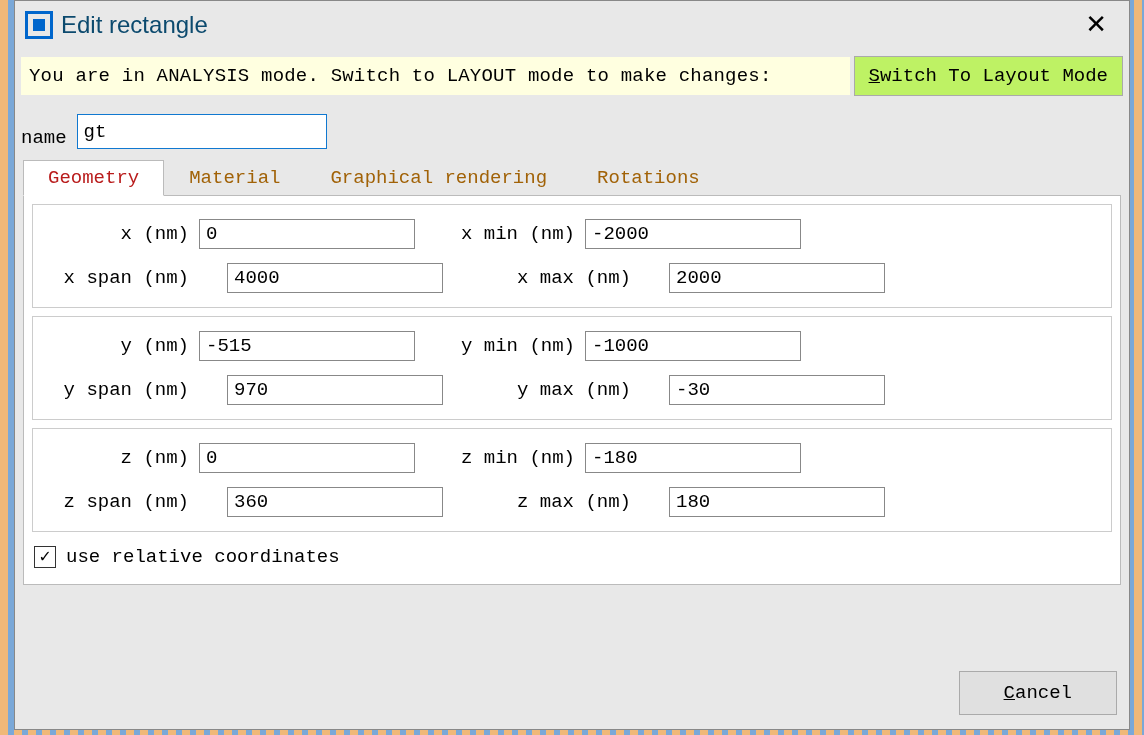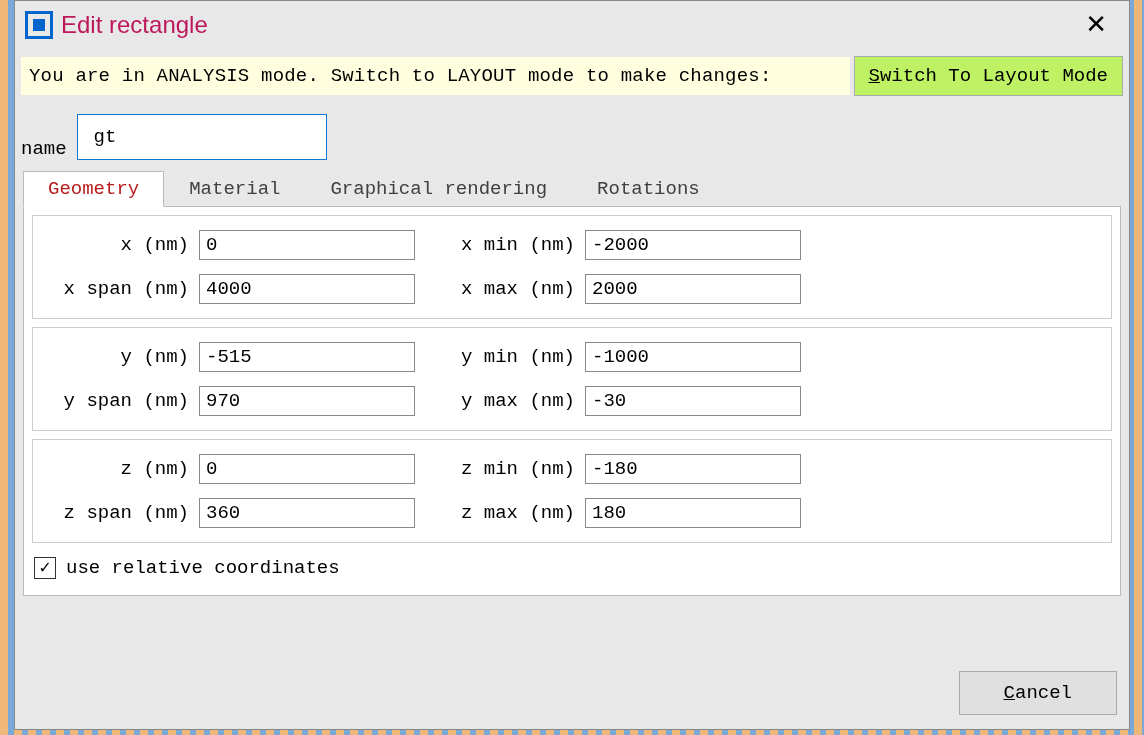--- a/index.html
+++ b/index.html
@@ -49,21 +49,21 @@
       justify-content: center;
     }
     .title-icon-inner {
       width: 12px;
       height: 12px;
       background: #0066cc;
     }
     .title-text {
       font-family: "Segoe UI", Arial, sans-serif;
       font-size: 24px;
-      color: #be185d;
+      color: #0c4a6e;
     }
     .close-btn {
       font-size: 26px;
       cursor: pointer;
       font-family: Arial, sans-serif;
       font-weight: 300;
       padding: 0 6px;
     }
     .mode-bar {
       display: flex;
@@ -93,42 +93,42 @@
       display: flex;
       align-items: flex-end;
       padding: 14px 6px 10px 6px;
       gap: 10px;
     }
     .name-label {
       font-size: 19px;
     }
     .name-input {
       width: 250px;
-      height: 46px;
+      height: 35px;
       border: 1.5px solid #1078d0;
       font-family: inherit;
       font-size: 19px;
-      padding: 2px 16px;
+      padding: 2px 6px;
       background: #fff;
     }
     .tabs-wrap {
       padding: 0 8px;
     }
     .tabs {
       display: flex;
       position: relative;
       top: 1px;
     }
     .tab {
       padding: 6px 24px;
       font-size: 19px;
       cursor: pointer;
       border: 1px solid transparent;
       border-bottom: none;
-      color: #404040;
+      color: #a16207;
     }
     .tab.active {
       background: #fff;
       border: 1px solid #bbb;
       border-bottom: 1px solid #fff;
       color: #b91c1c;
     }
     .tab-content {
       background: #fff;
       border: 1px solid #bbb;
@@ -139,20 +139,21 @@
       margin-bottom: 8px;
       padding: 14px 14px;
     }
     .coord-row {
       display: flex;
       align-items: center;
       margin-bottom: 14px;
     }
     .coord-row:last-child {
       margin-bottom: 0;
+      gap: 28px;
     }
     .coord-label {
       width: 152px;
       text-align: right;
       padding-right: 10px;
       font-size: 19px;
     }
     .coord-input {
       width: 216px;
       height: 30px;

